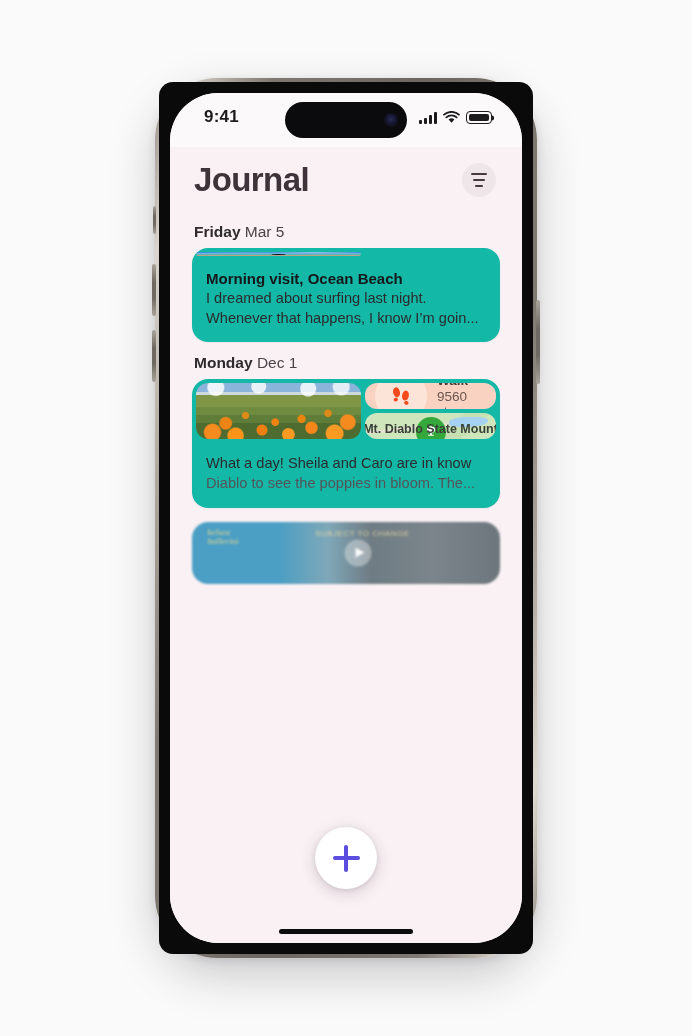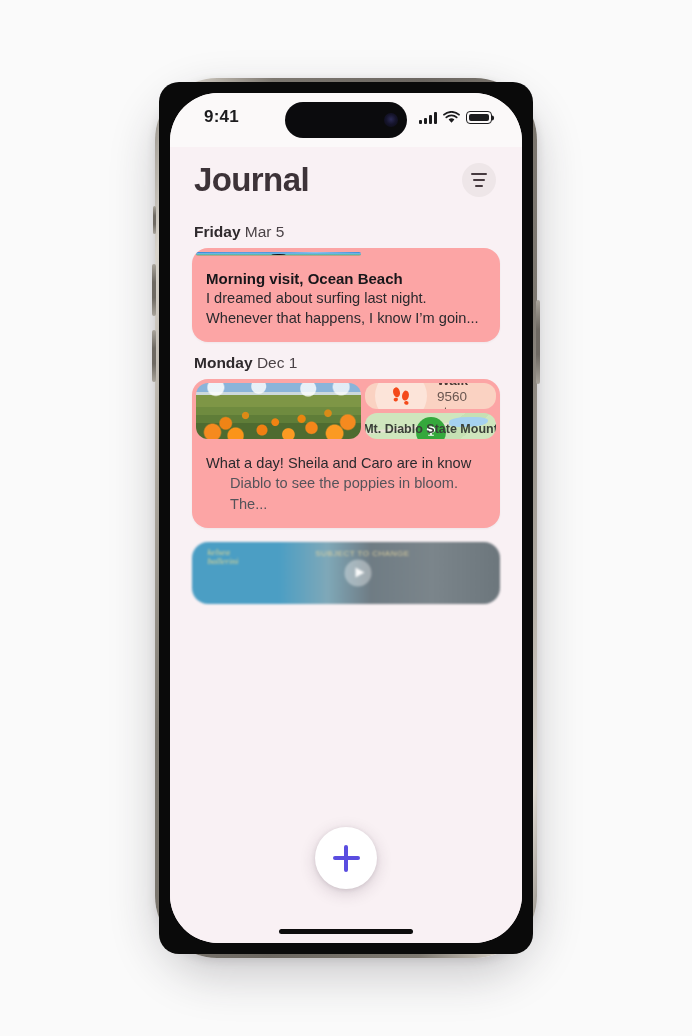--- a/index.html
+++ b/index.html
@@ -17,21 +17,21 @@
     position: absolute;
     left: 155px; top: 78px;
     width: 382px; height: 880px;
     border-radius: 62px;
     background: linear-gradient(100deg,#8d8880 0%,#d9d4cc 6%,#b0aaa1 13%,#7e7971 22%,#6c6761 50%,#7e7971 78%,#b5afa6 88%,#ded9d1 94%,#8d8880 100%);
     padding: 4px;
     box-shadow: 0 18px 46px rgba(40,35,45,0.22), 0 3px 10px rgba(40,35,45,0.12);
   }
   #phone-bezel {
     position: absolute; inset: 4px;
-    border-radius: 20px;
+    border-radius: 14px;
     background: #0a0a0a;
     padding: 10px;
   }
   #phone-screen {
     position: absolute; inset: 11px;
     border-radius: 48px;
     overflow: hidden;
     background: #fbf5f7;
   }
 
@@ -115,36 +115,36 @@
 
   #feed { padding: 6px 22px 0 22px; height: calc(100% - 58px); overflow: hidden; }
 
   .date-header {
     font-size: 15.5px; color: #2f2a2d; margin: 12px 0 7px 2px;
   }
   .date-header .dow { font-weight: bold; }
   .date-header .dnum { font-weight: normal; color: #4b4347; }
 
   .entry-card {
-    background: #fca5a5;
+    background: #14b8a6;
     border-radius: 16px;
     overflow: hidden;
     box-shadow: 0 1px 2px rgba(60,40,50,0.05);
   }
 
   .media-grid { display: flex; gap: 4px; padding: 4px; }
   .media-left { width: 55%; border-radius: 12px; overflow: hidden; position: relative; }
   .media-right { flex: 1; display: flex; flex-direction: column; gap: 4px; }
   .media-right-row { display: flex; gap: 4px; flex: 1; }
   .tile { flex: 1; border-radius: 10px; overflow: hidden; position: relative; }
 
   .entry-text { padding: 10px 14px 14px 14px; }
   .entry-title { font-size: 15px; font-weight: bold; color: #17161a; margin-bottom: 1px; }
   .entry-body { font-size: 14.6px; line-height: 1.38; color: #2b2a2e; }
-  .entry-body .fade-line { color: #55535a; margin-left: 24px; }
+  .entry-body .fade-line { color: #55535a; }
 
   
   .ph-beach {
     background:
       linear-gradient(180deg, transparent 78%, #c2ab90 78.5%, #b09879 100%),
       linear-gradient(180deg, transparent 62%, rgba(255,255,255,0.92) 64%, rgba(248,250,250,0.8) 77%, transparent 78%),
       linear-gradient(180deg, transparent 54%, #1f8e86 56%, #2aa79a 62%, transparent 66%),
       radial-gradient(ellipse 60% 18% at 30% 22%, rgba(255,255,255,0.55), transparent 70%),
       radial-gradient(ellipse 40% 12% at 72% 13%, rgba(255,255,255,0.45), transparent 70%),
       linear-gradient(180deg, #2f7fd4 0%, #53a2e2 30%, #9ccbe9 50%, #cfe5ef 55%, #1f8e86 58%, #27a193 64%, #e8f2f2 72%, #f2f5f2 77%, #bfa989 82%, #a99074 100%);

